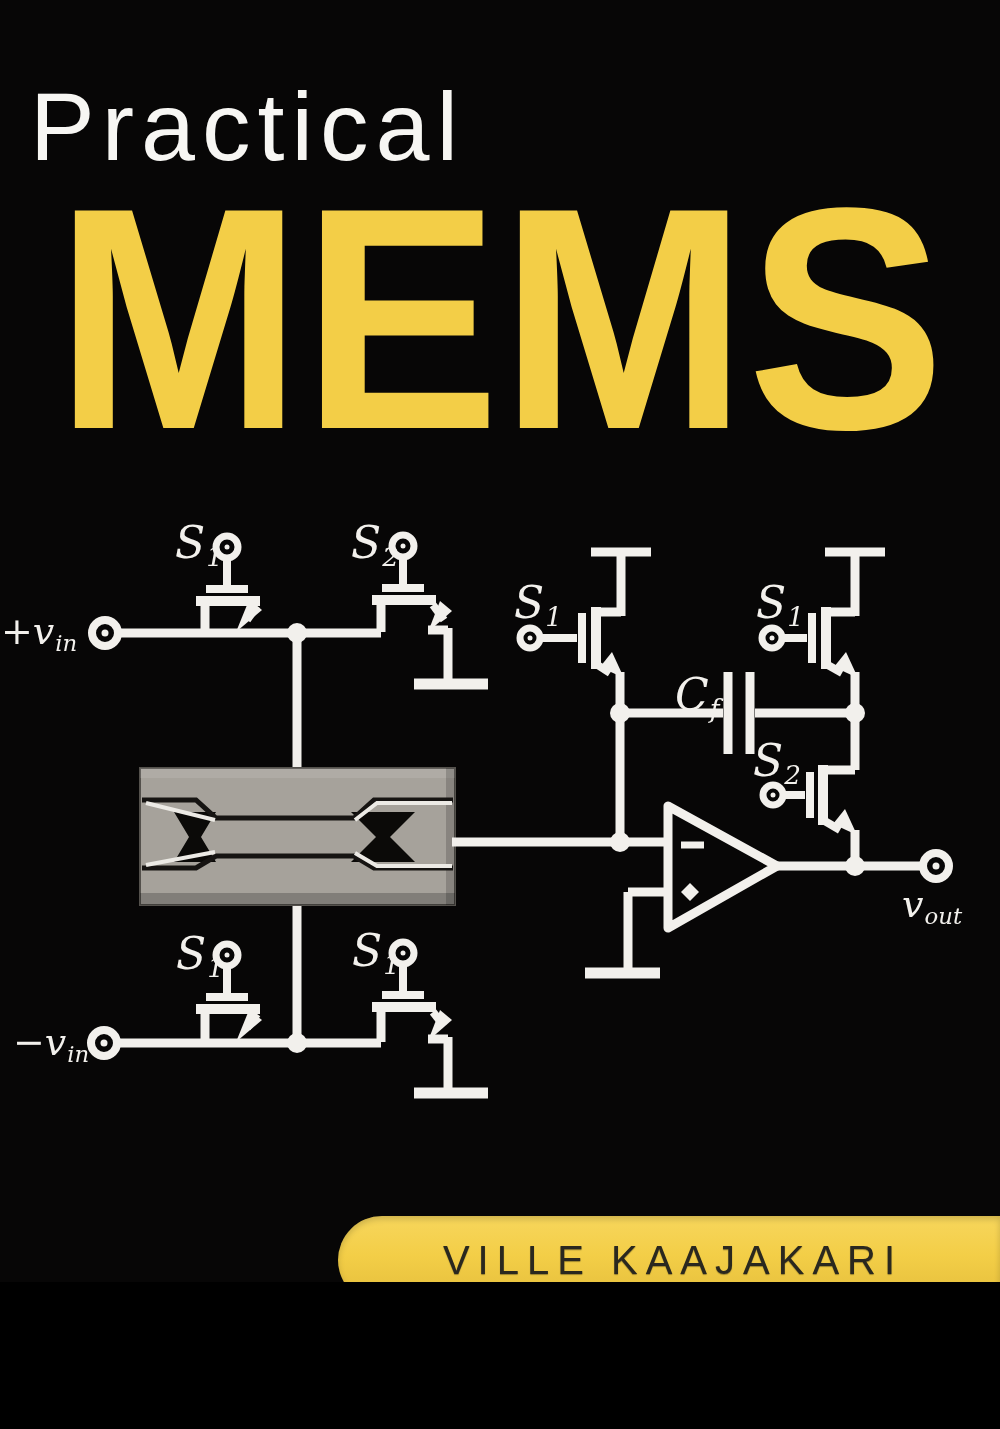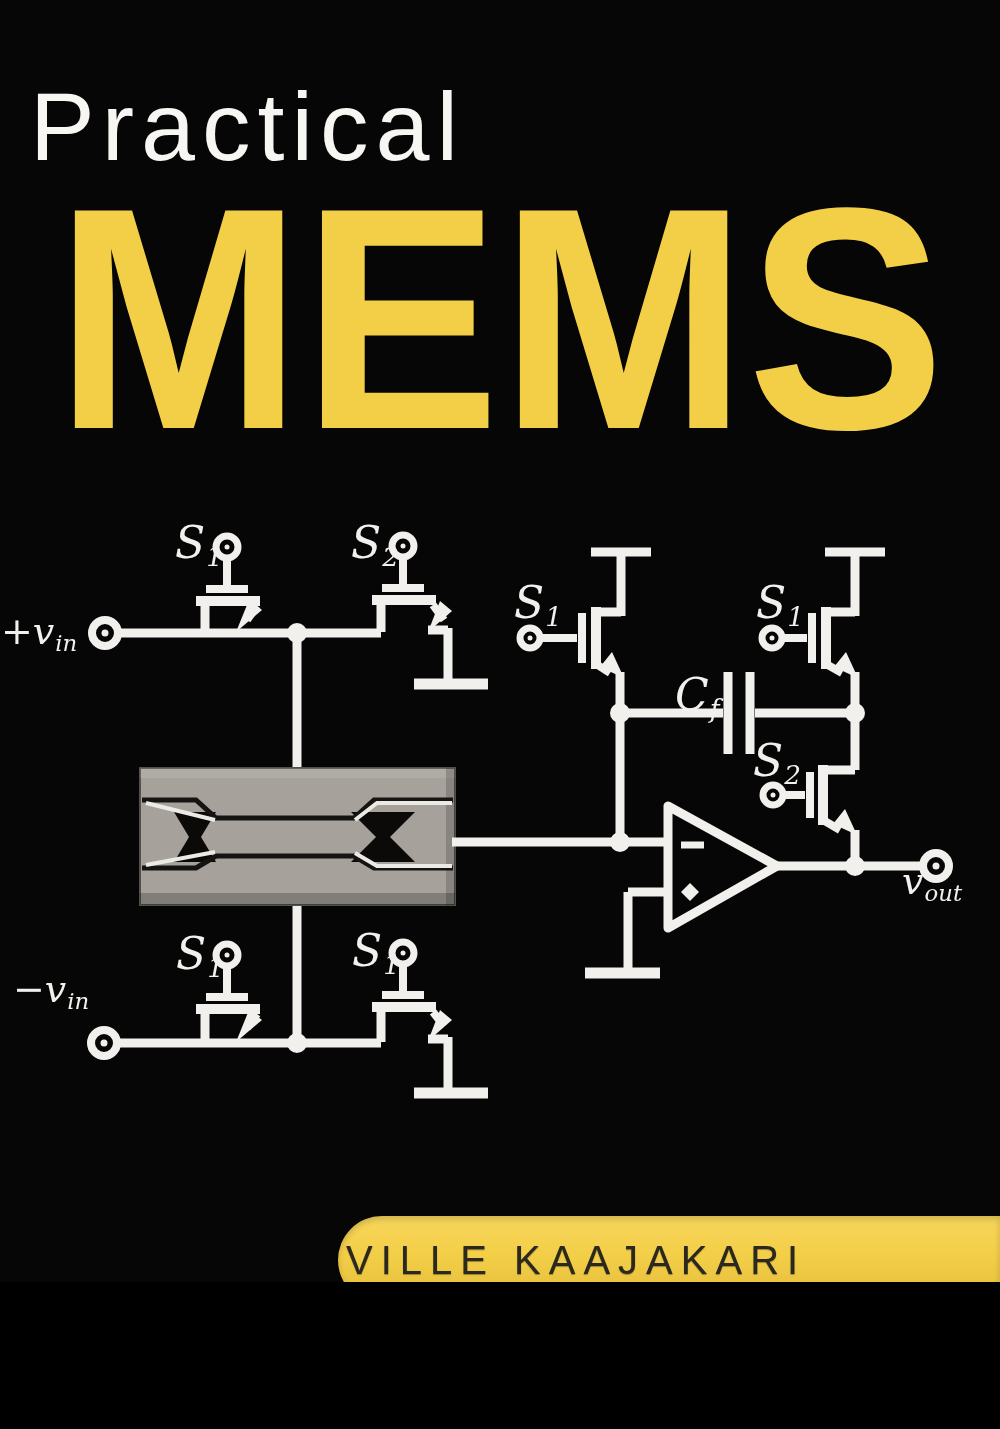--- a/index.html
+++ b/index.html
@@ -42,21 +42,21 @@
   }
   .clabel.small{font-size:38px;}
   .clabel sub{
     font-size:0.60em;font-style:italic;
     vertical-align:-0.30em;margin-left:1px;
   }
   .banner{
     position:absolute;left:338px;top:1216px;width:662px;height:88px;
     background:linear-gradient(#f7d65c,var(--yellow) 45%,#e4bd3b);
     border-radius:46px 0 0 46px;
-    display:flex;align-items:center;justify-content:flex-start;
+    display:flex;align-items:center;justify-content:center;
     box-shadow:inset 0 3px 6px rgba(0,0,0,0.18);
   }
   .banner span{
     font-size:40px;letter-spacing:8px;line-height:1;
     color:var(--banner-text);padding-left:8px;
     text-shadow:0 1px 1px rgba(0,0,0,0.35);
   }
 </style>
 </head>
 <body>
@@ -213,30 +213,30 @@
 
     <g>
       <path class="w9" d="M774 866 H924"></path>
       <circle class="fillw" cx="855" cy="866" r="10"></circle>
       <circle class="term" cx="936" cy="866" r="13"></circle>
       <circle class="fillw" cx="936" cy="866" r="3.5"></circle>
     </g>
   </svg>
 
   <span class="clabel small" style="left:1px;top:612px"><i>+</i><i>v</i><sub>in</sub></span>
-  <span class="clabel small" style="left:13px;top:970px"><i>−</i><i>v</i><sub>in</sub></span>
+  <span class="clabel small" style="left:13px;top:1023px"><i>−</i><i>v</i><sub>in</sub></span>
 
   <span class="clabel" style="left:175px;top:521px"><i>S</i><sub>1</sub></span>
   <span class="clabel" style="left:351px;top:521px"><i>S</i><sub>2</sub></span>
   <span class="clabel" style="left:176px;top:932px"><i>S</i><sub>1</sub></span>
   <span class="clabel" style="left:352px;top:929px"><i>S</i><sub>1</sub></span>
 
   <span class="clabel" style="left:514px;top:581px"><i>S</i><sub>1</sub></span>
   <span class="clabel" style="left:756px;top:581px"><i>S</i><sub>1</sub></span>
   <span class="clabel" style="left:753px;top:739px"><i>S</i><sub>2</sub></span>
   <span class="clabel" style="left:675px;top:673px"><i>C</i><sub>f</sub></span>
-  <span class="clabel small" style="left:902px;top:862px"><i>v</i><sub>out</sub></span>
+  <span class="clabel small" style="left:902px;top:885px"><i>v</i><sub>out</sub></span>
 
   <div class="banner">
     <span>VILLE KAAJAKARI</span>
   </div>
 
 </div>
 
 </body></html>

